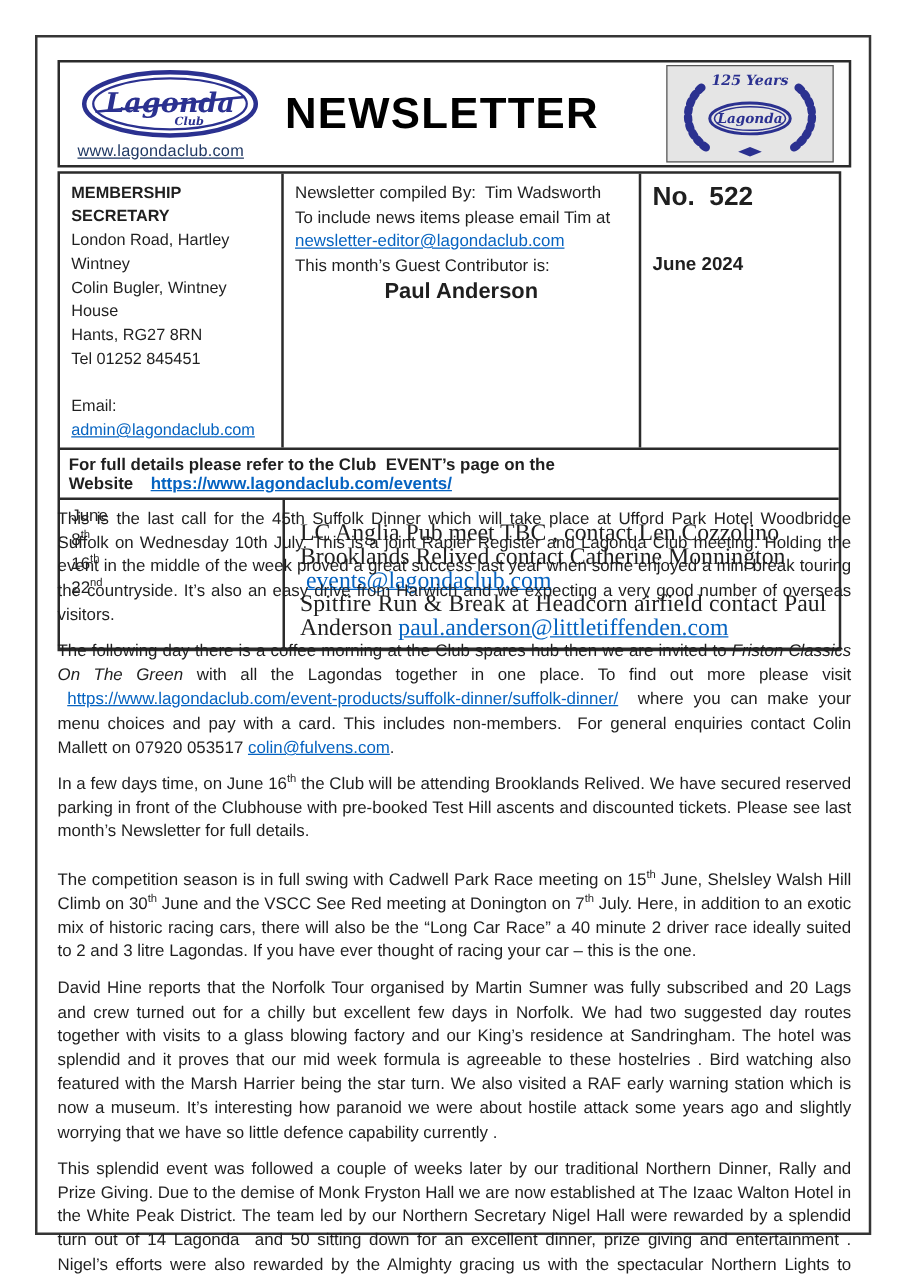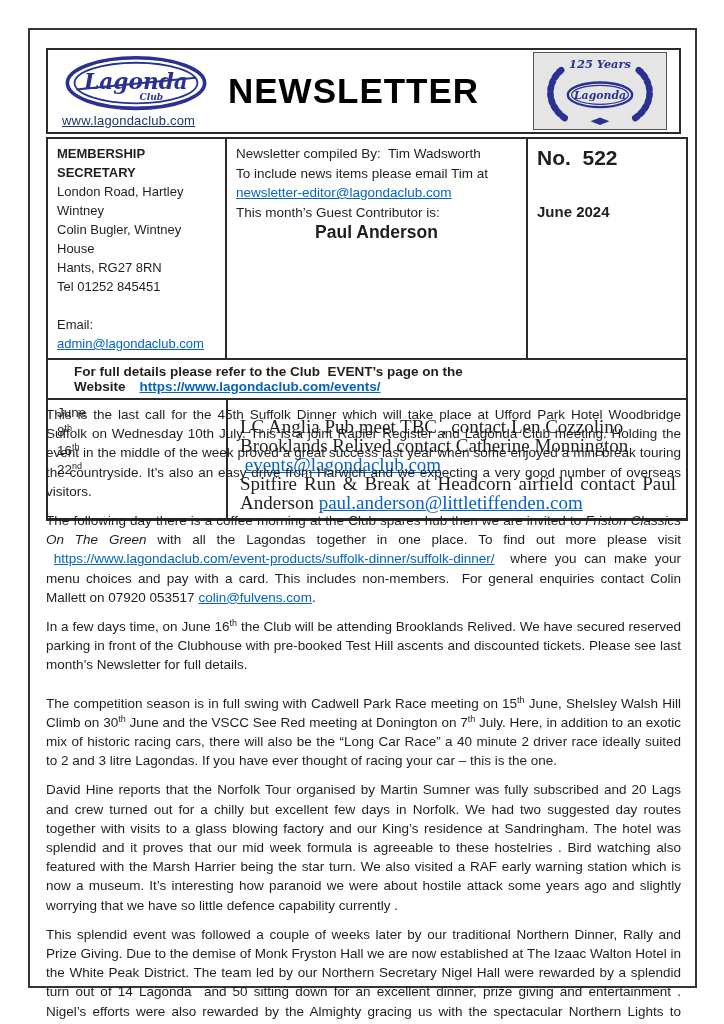--- a/index.html
+++ b/index.html
@@ -29,35 +29,35 @@
   .newsletter-title {
     margin:0; font-size:35px; font-weight:bold; letter-spacing:1px; color:#000;
     font-family:"Liberation Sans", sans-serif;
   }
   .wreath-col { width:158px; display:flex; align-items:center; justify-content:center; }
   .wreath-box { border:1.5px solid #555; background:#e5e5e5; padding:2px 4px; }
   .wreath-svg { width:124px; height:72px; display:block; }
 
   
   .info-table {
-    position:absolute; left:16px; right:7px; top:107px;
+    position:absolute; left:16px; right:22px; top:107px;
     border:2px solid #2b2b2b; border-bottom-width:3px; background:#fff;
   }
   .row1 { display:flex; min-height:109px; }
   .cell { padding:5px 9px; font-size:13px; line-height:19px; }
   .cell-membership { width:179px; border-right:2px solid #2b2b2b; }
   .cell-membership .heading { font-weight:bold; }
   .cell-compiled { flex:1; border-right:2px solid #2b2b2b; font-size:13.5px; line-height:19.5px; }
   .cell-issue { width:158px; }
   .issue-number { font-weight:bold; font-size:21px; line-height:24px; margin-top:2px; }
   .issue-month  { font-weight:bold; font-size:15px; margin-top:32px; }
   .email-line { margin-top:19px; }
   .guest-name { font-weight:bold; font-size:17.5px; text-align:center; margin-top:1px; }
   .row2 {
-    border-top:2px solid #2b2b2b; padding:4px 26px; font-size:13.5px; font-weight:bold;
+    border-top:2px solid #2b2b2b; padding:4px 7px; font-size:13.5px; font-weight:bold;
   }
   .row2 .lnk { font-weight:bold; margin-left:14px; }
   .row3 { display:flex; min-height:93px; border-top:2px solid #2b2b2b; }
   .cell-dates { width:180px; border-right:2px solid #2b2b2b; padding:3px 9px; font-size:13.5px; line-height:19px; }
   .cell-eventlist { flex:1; padding:17px 10px 6px 12px; font-size:19px; line-height:19px;font-family:Liberation Serif, serif; }
   .event-line { margin:0; }
   .event-line.justified { text-align:justify; }
 
   
   .body-copy { position:absolute; left:16px; right:14px; top:375px; }

